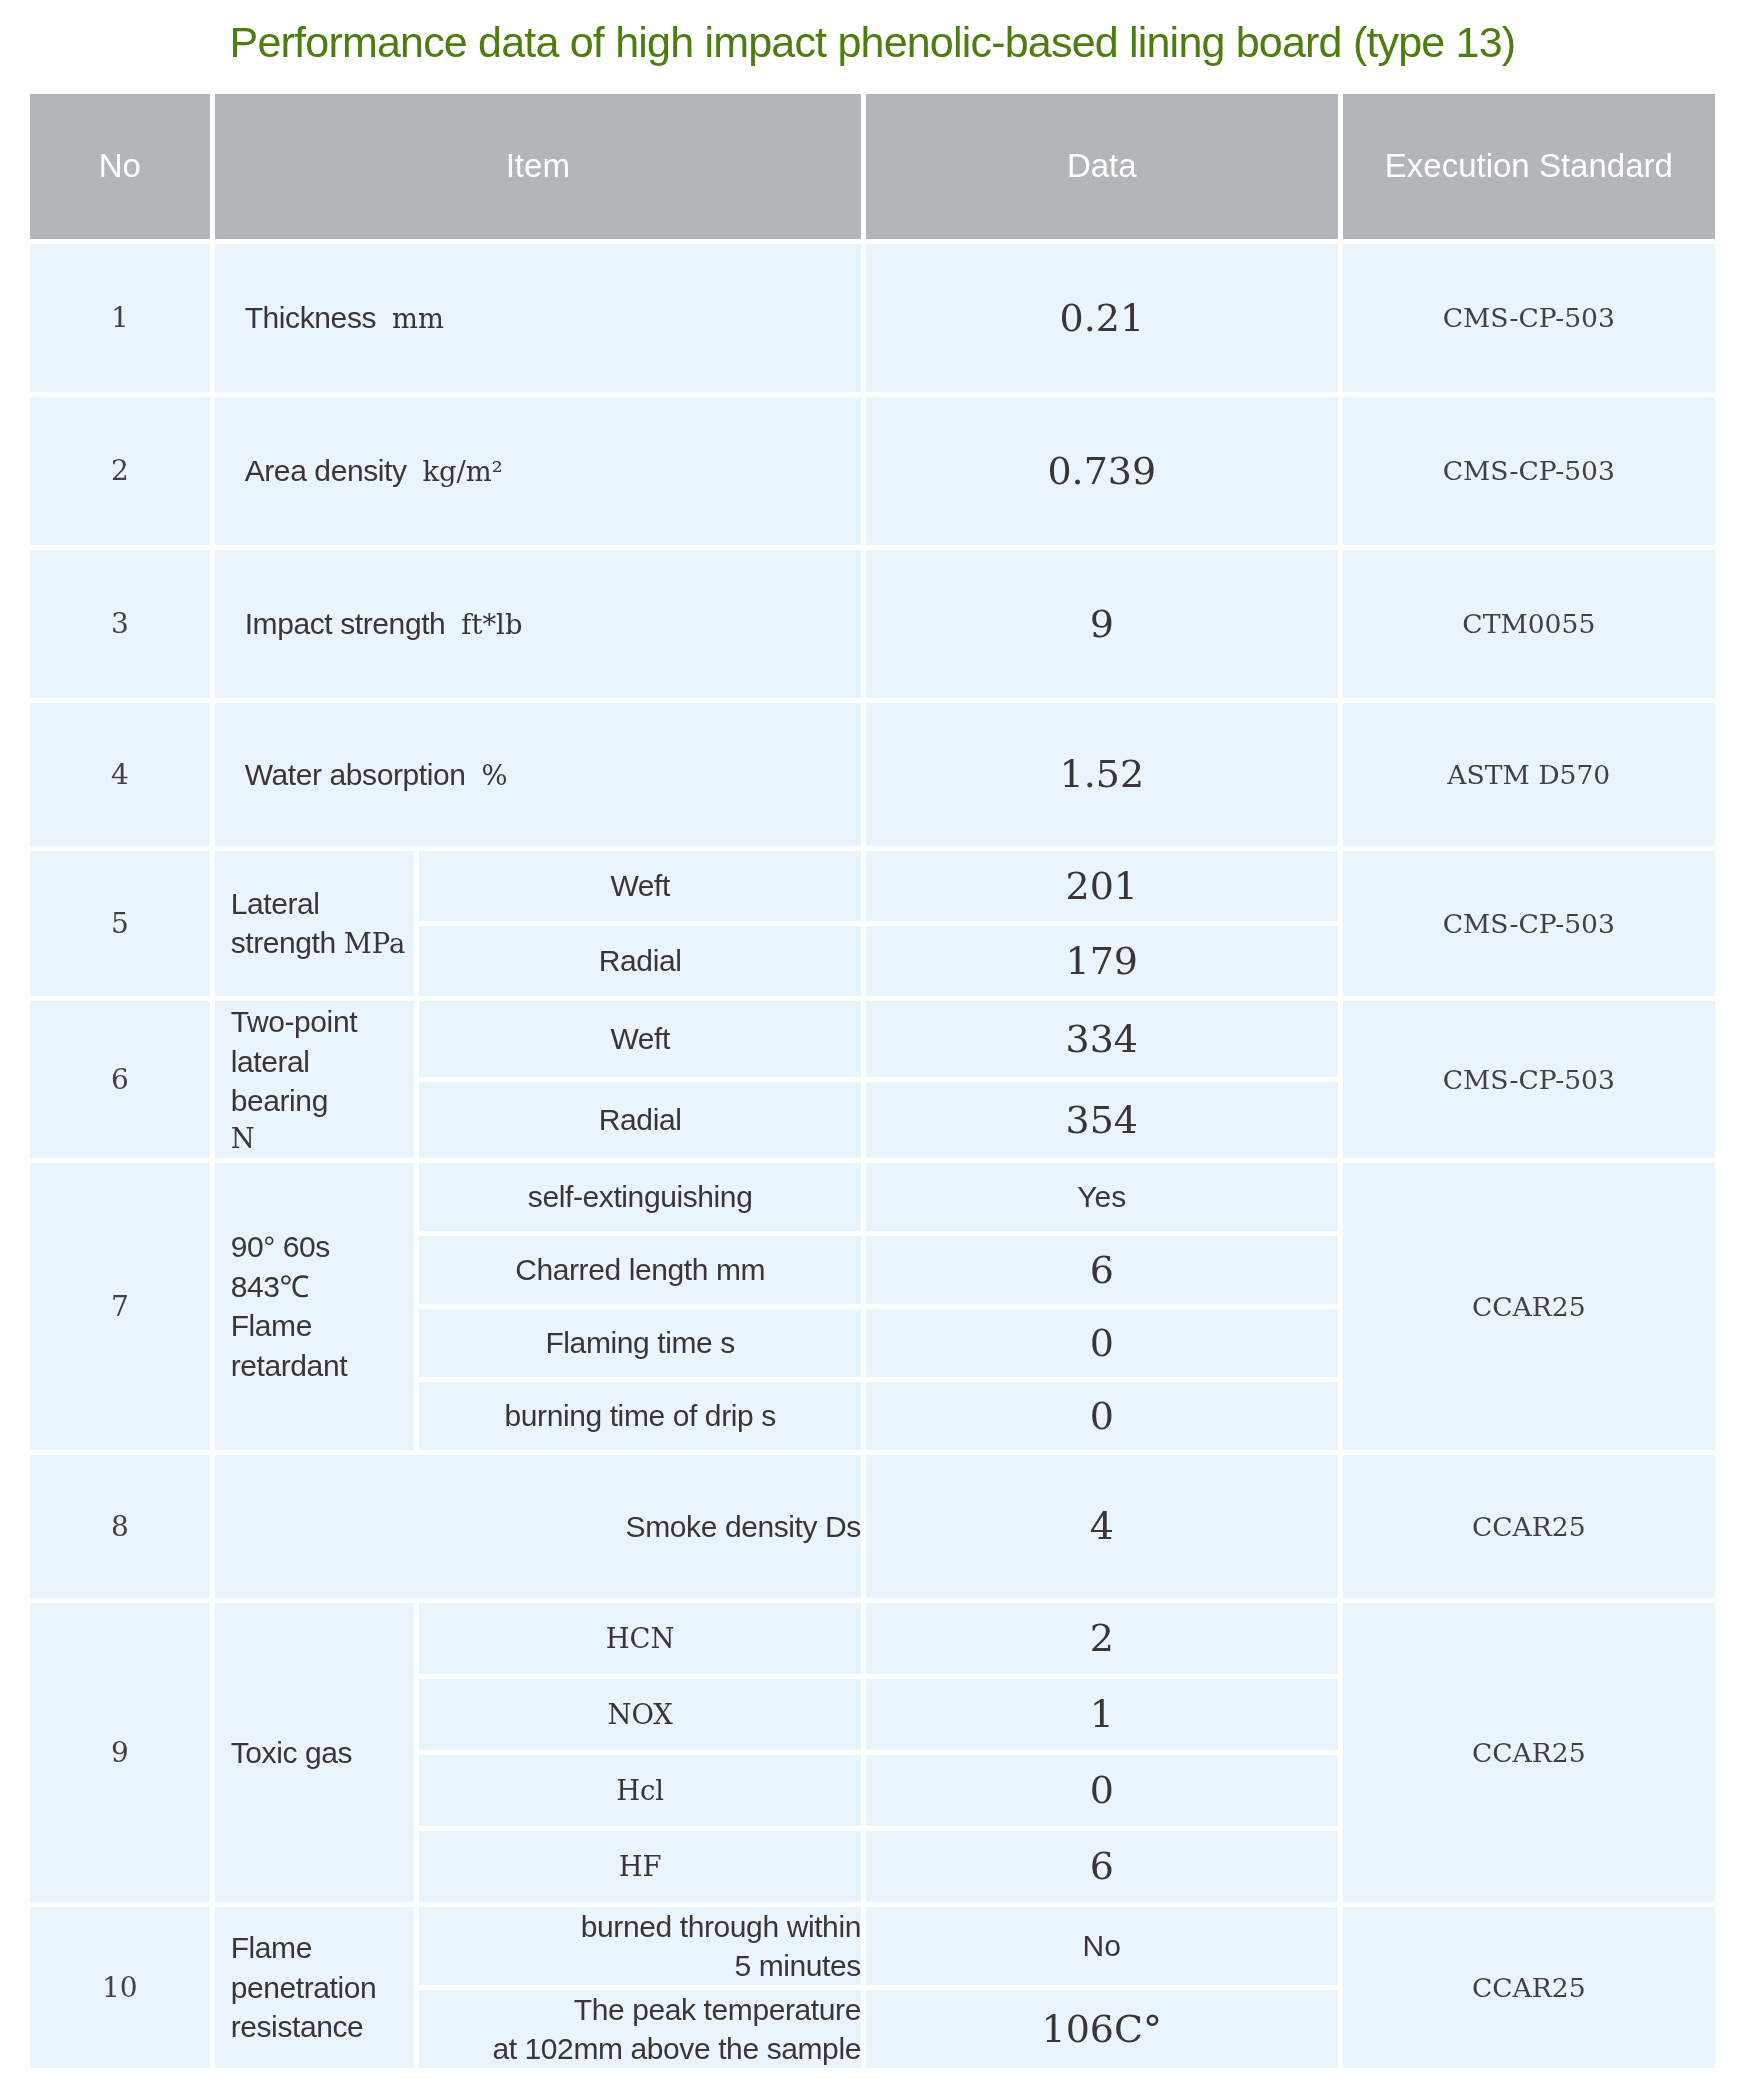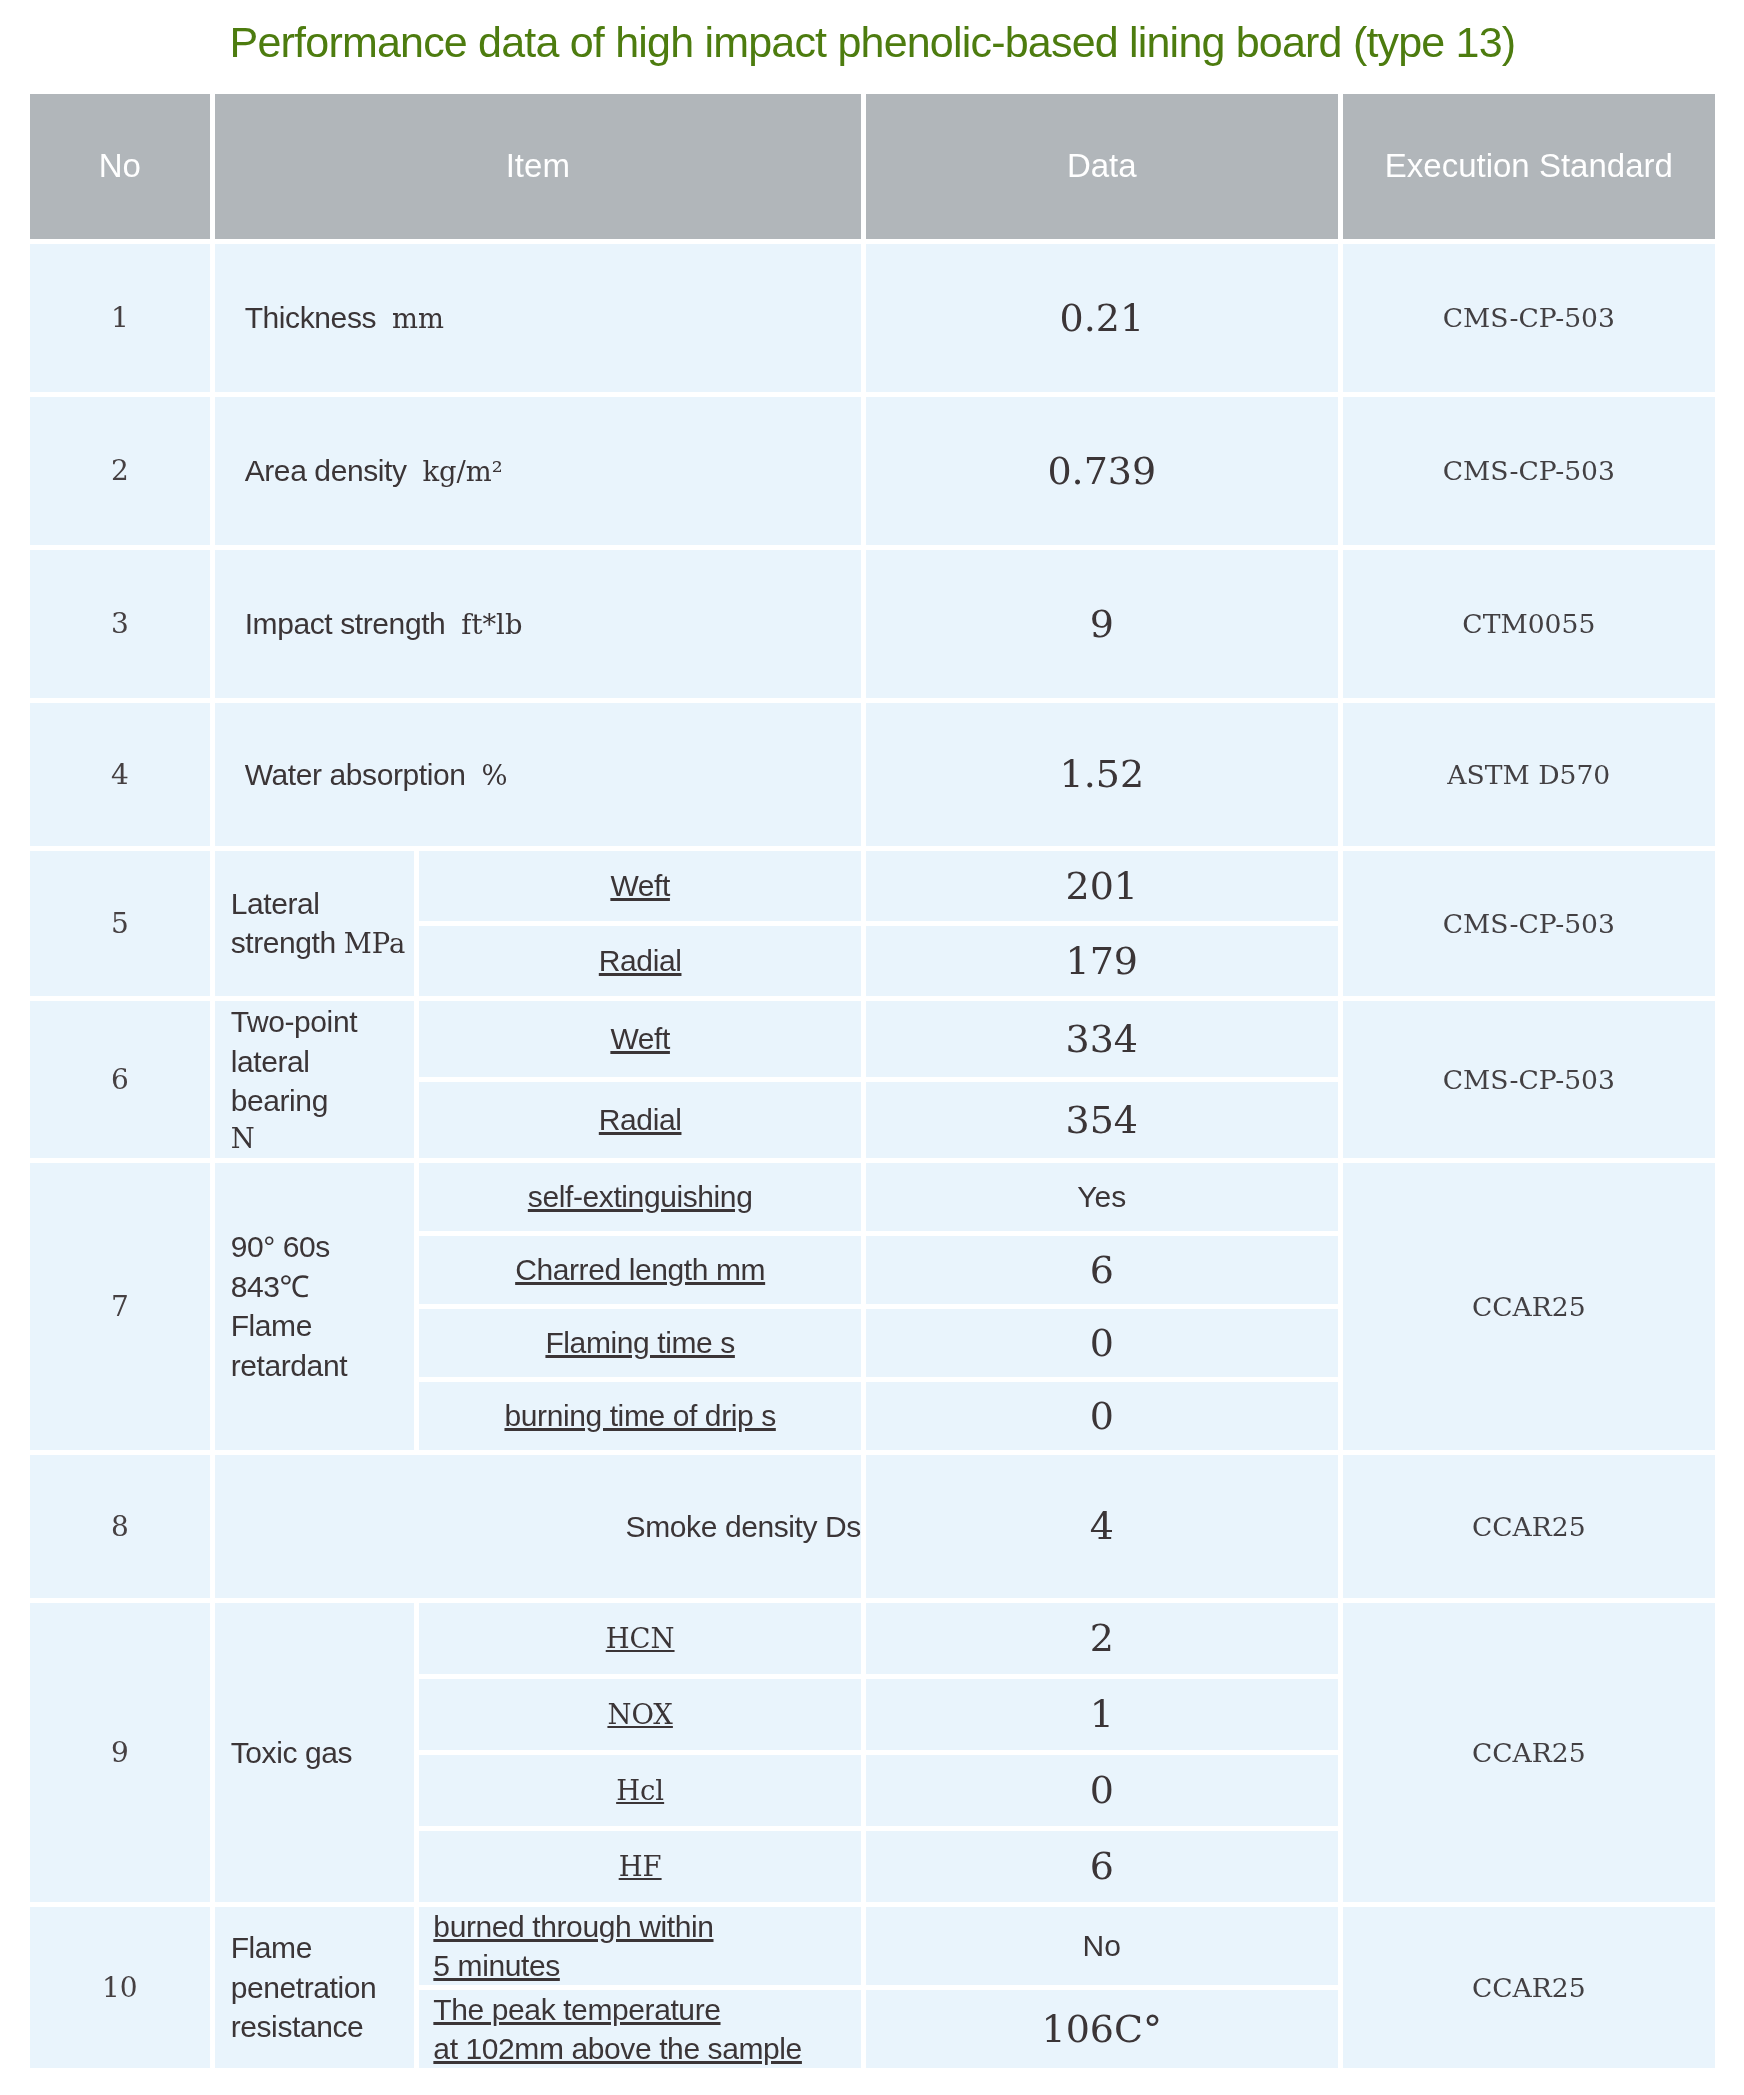--- a/index.html
+++ b/index.html
@@ -62,29 +62,28 @@
     font-family:"DejaVu Serif", serif;
     font-size:27.4px;
     letter-spacing:0;
   }
   .unit-block{display:block;}
   .sub-cell{
     text-align:center;
     font-size:30px;
     letter-spacing:-0.4px;
     line-height:1.3;
-    text-decoration:underline;
   }
   .sub-cell.serif{
     font-family:"DejaVu Serif", serif;
     font-size:27.4px;
     letter-spacing:0;
   }
   .sub-cell.leftwrap{
-    text-align:left;
+    text-align:right;
     padding-left:14px;
     white-space:pre-line;
   }
   .data-cell{
     text-align:center;
     font-family:"DejaVu Serif", serif;
     font-size:38px;
   }
   .data-cell.sans{
     font-family:"Liberation Sans", sans-serif;

